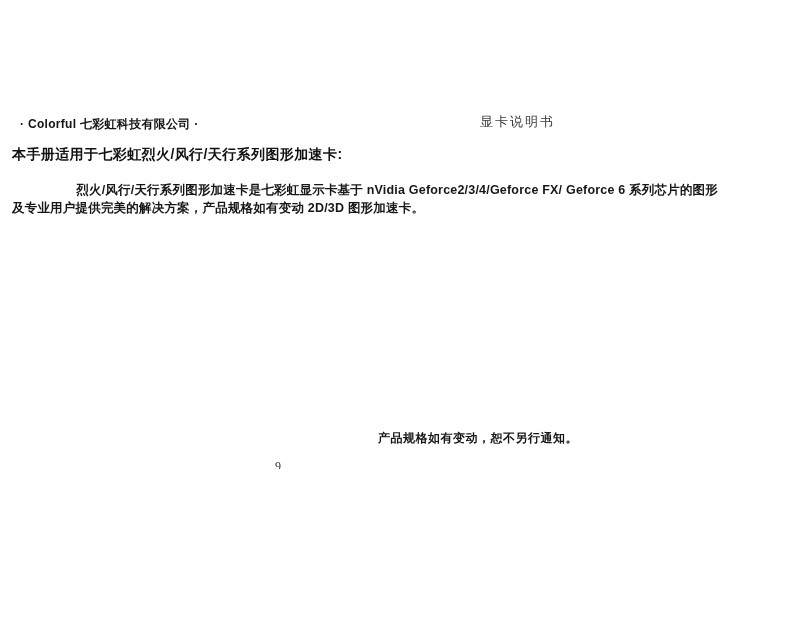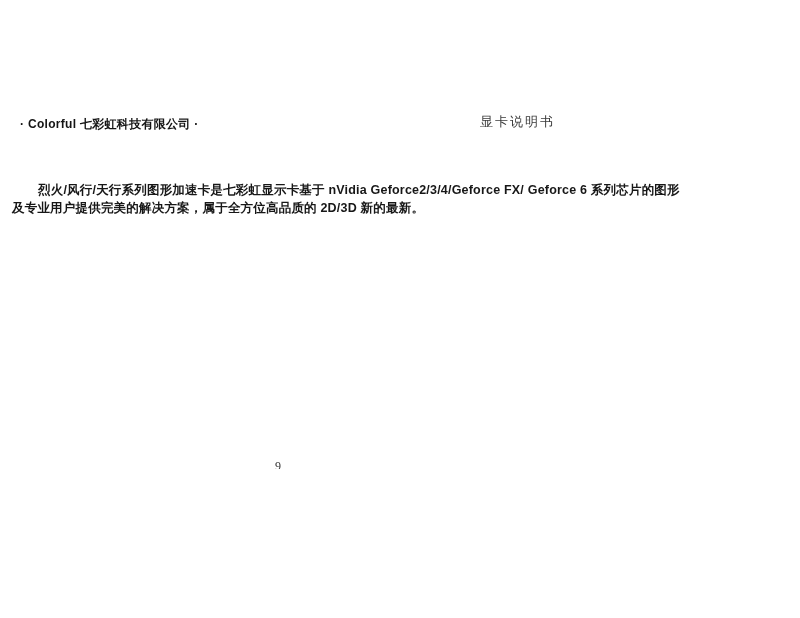--- a/index.html
+++ b/index.html
@@ -52,21 +52,21 @@
     font-family: "Liberation Sans", sans-serif;
     font-weight: bold;
     font-size: 12.5px;
     color: #171717;
     line-height: 18px;
   }
   .paragraph .para-line {
     white-space: nowrap;
     letter-spacing: 0.2px;
   }
-  .paragraph .para-line.indent { text-indent: 26px; }
+  .paragraph .para-line.indent { text-indent: 26px; text-align: right; }
   .notice {
     position: absolute;
     left: 378px; top: 430px;
     font-family: "Liberation Sans", sans-serif;
     font-weight: bold;
     font-size: 12px;
     color: #171717;
     letter-spacing: 0.5px;
     white-space: nowrap;
   }
@@ -91,24 +91,26 @@
 </style>
 </head>
 <body>
 
 <div class="page">
 
   <div class="brand">· Colorful  七彩虹科技有限公司 ·</div>
 
   <div class="doc-type">显卡说明书</div>
 
+  <div class="heading">本手册适用于七彩虹烈火/风行/天行系列图形加速卡:</div>
 
   <div class="paragraph">
     <div class="para-line indent">烈火/风行/天行系列图形加速卡是七彩虹显示卡基于 nVidia Geforce2/3/4/Geforce FX/ Geforce 6 系列芯片的图形</div>
-    <div class="para-line">及专业用户提供完美的解决方案，属于全方位高品质的 2D/3D 新的最新。</div>
+    <div class="para-line">及专业用户提供完美的解决方案，产品规格如有变动 2D/3D 图形加速卡。</div>
   </div>
 
+  <div class="notice">产品规格如有变动，恕不另行通知。</div>
 
   <div class="page-number">9</div>
 
   <div class="watermark">软件技巧</div>
 
 </div>
 
 </body></html>

